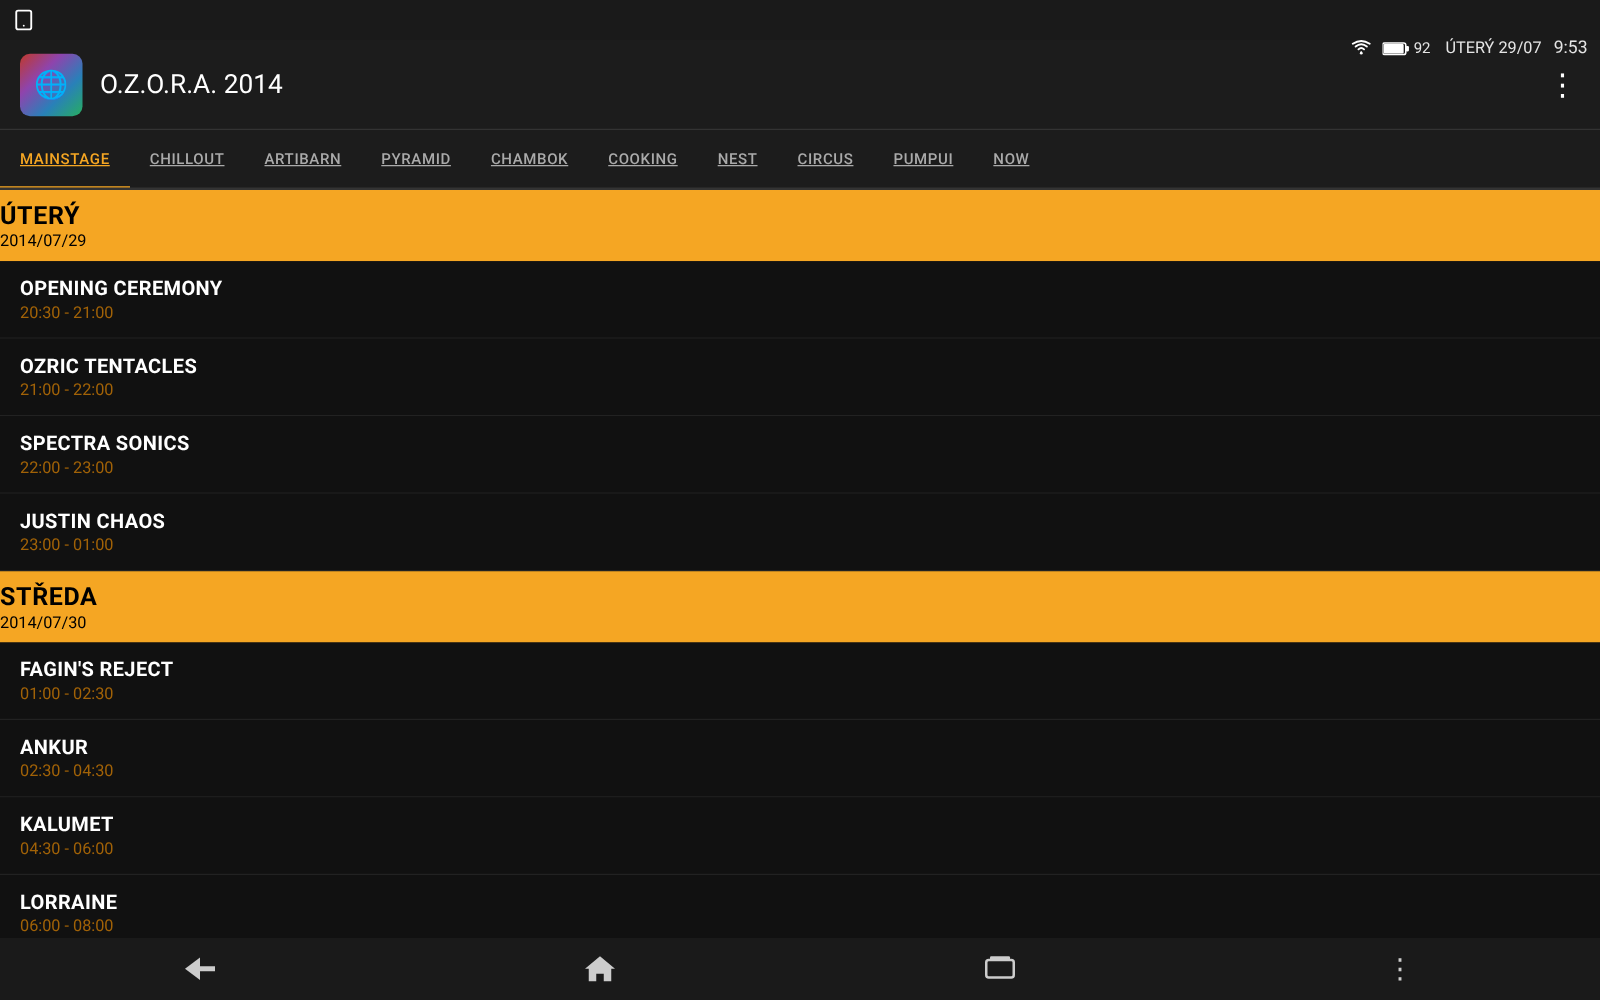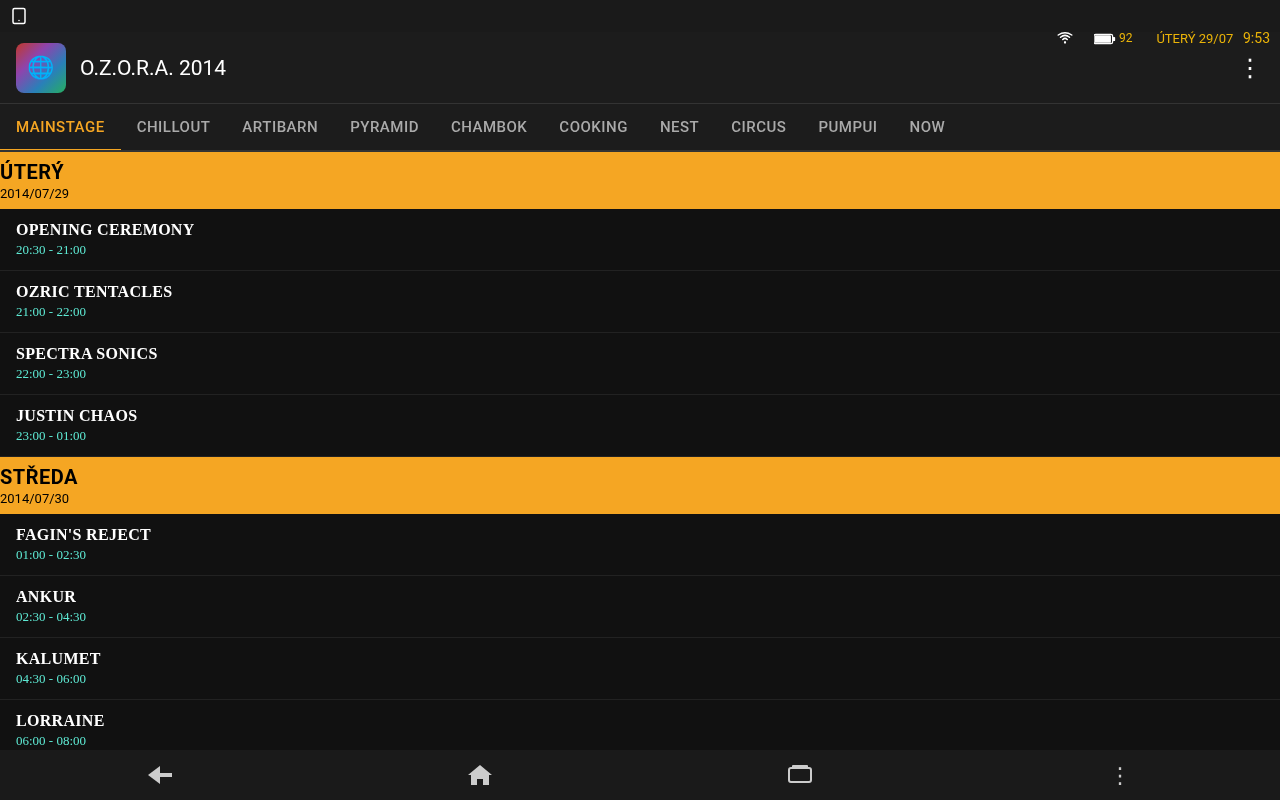--- a/index.html
+++ b/index.html
@@ -16,21 +16,21 @@
     
     #status-bar {
       background: #1a1a1a;
       height: 32px;
       display: flex;
       align-items: center;
       justify-content: space-between;
       padding: 0 10px;
     }
     #status-bar-left { display: flex; align-items: center; gap: 8px; }
-    #status-bar-right { display: flex; align-items: center; gap: 20px; font-size: 13px; color: #eab308; margin-top: 44px; }
+    #status-bar-right { display: flex; align-items: center; gap: 8px; font-size: 13px; color: #e5e5e5; margin-top: 44px; }
 
     
     #app-bar {
       background: #1c1c1c;
       height: 72px;
       display: flex;
       align-items: center;
       justify-content: space-between;
       padding: 0 16px;
       border-bottom: 1px solid #333;
@@ -54,28 +54,29 @@
       display: flex;
       align-items: stretch;
       border-bottom: 2px solid #333;
       overflow: hidden;
     }
     .tab {
       display: flex;
       align-items: center;
       justify-content: center;
       padding: 0 16px;
-      font-size: 15px;
+      font-size: 12px;
       font-weight: 500;
       color: #aaa;
       cursor: pointer;
       white-space: nowrap;
       letter-spacing: 0.5px;
       border-bottom: 3px solid transparent;
       margin-bottom: -2px;
+      text-decoration: underline;
     }
     .tab.active {
       color: #f5a623;
       border-bottom: 3px solid #f5a623;
     }
 
     
     #content {
       height: calc(800px - 32px - 72px - 48px - 50px);
       overflow-y: auto;
@@ -97,31 +98,30 @@
       font-size: 13px;
       color: #000;
       margin-top: 2px;
     }
 
     
     .event-row {
       background: #111;
       padding: 12px 16px;
       border-bottom: 1px solid #222;
-      font-family: Liberation Serif, serif;
     }
     .event-name {
       font-size: 16px;
       font-weight: bold;
       color: #fff;
       letter-spacing: 0.3px;
     }
     .event-time {
       font-size: 13px;
-      color: #5eead4;
+      color: #a16207;
       margin-top: 3px;
     }
 
     
     #bottom-nav {
       position: absolute;
       bottom: 0;
       left: 0;
       right: 0;
       background: #1a1a1a;

